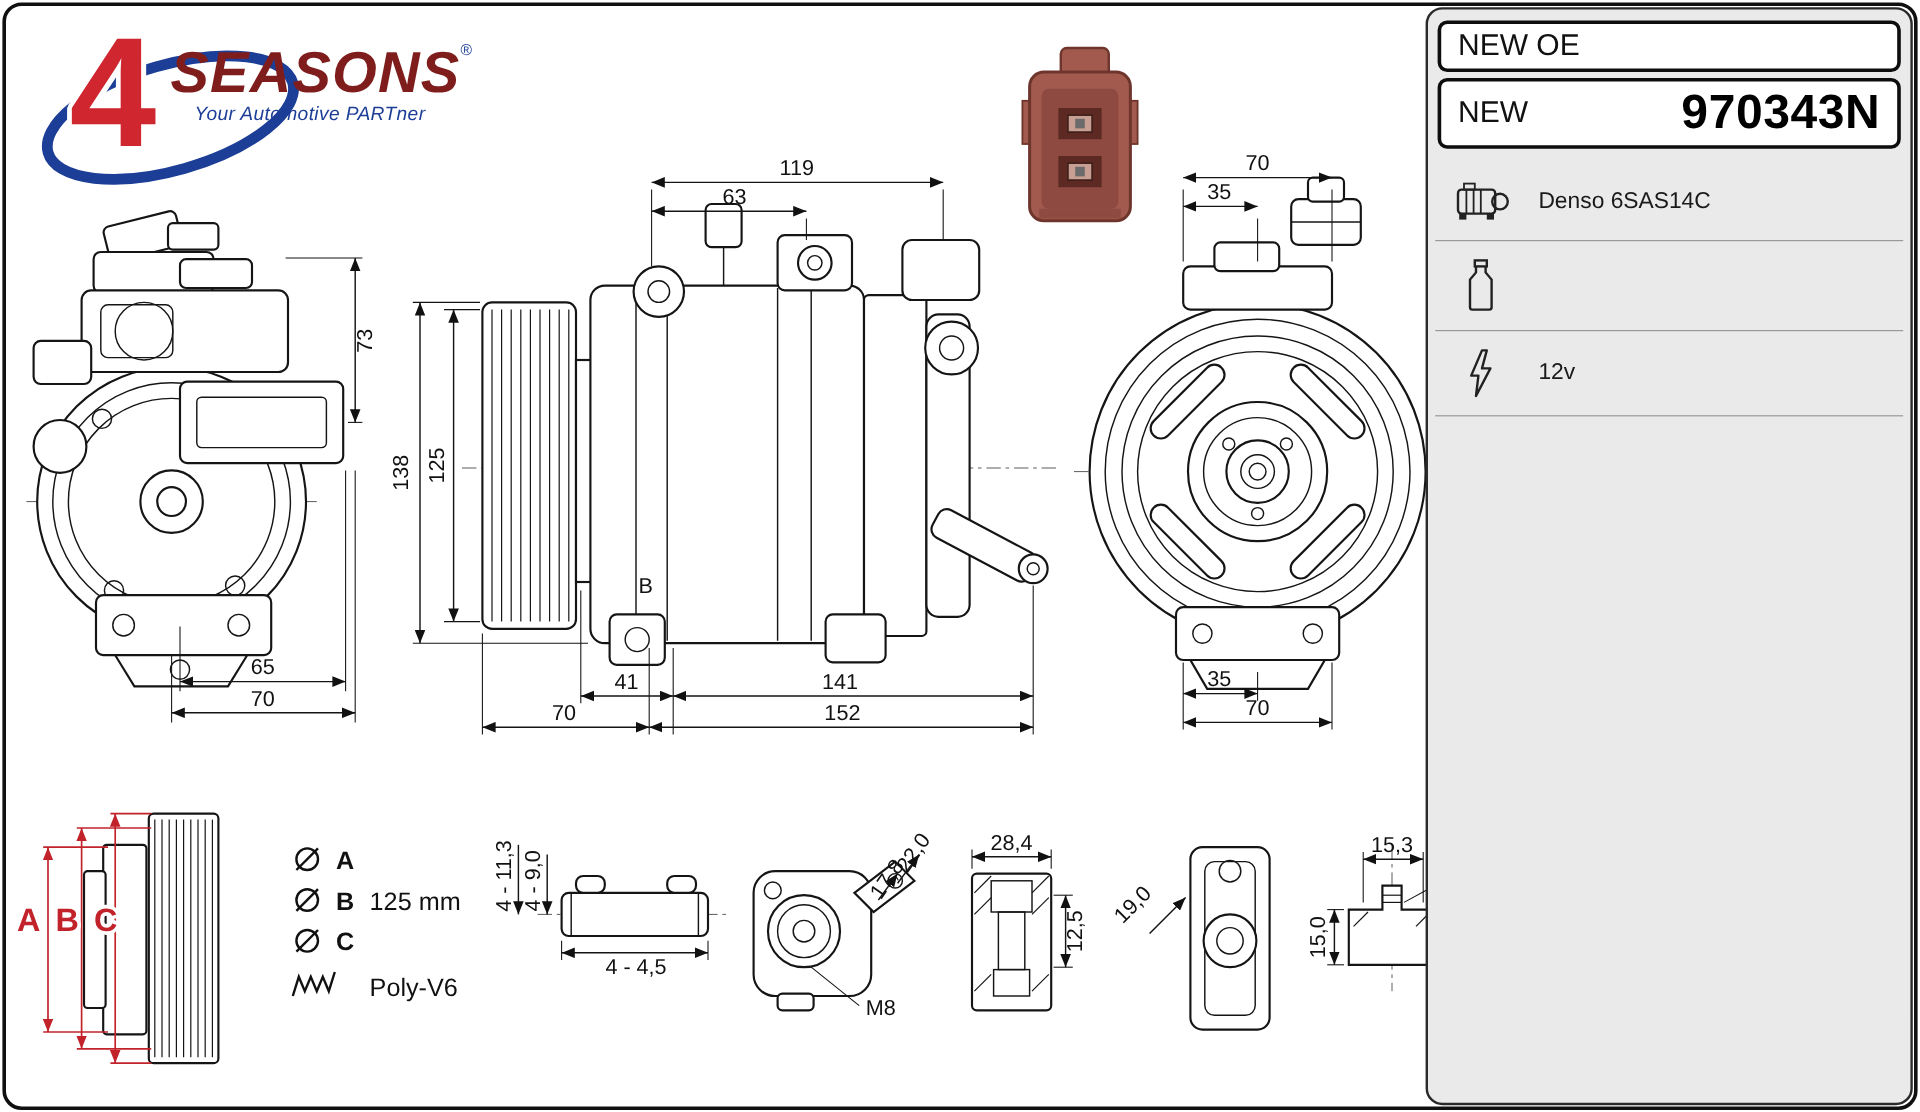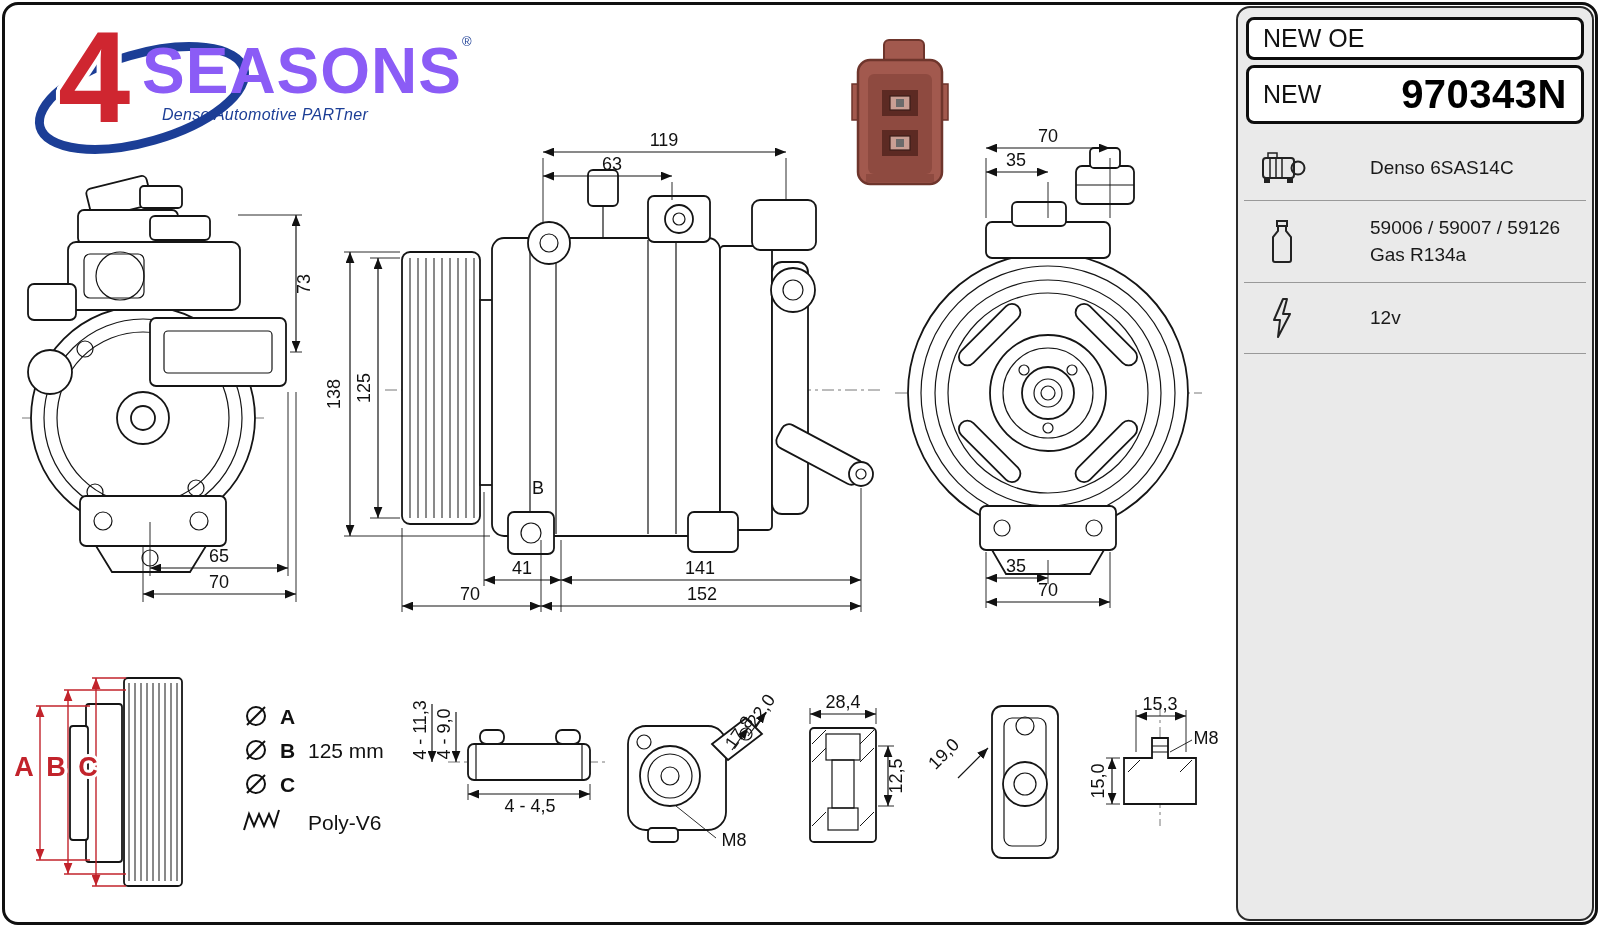--- a/index.html
+++ b/index.html
@@ -21,38 +21,38 @@
   .redtext { font-family:"Liberation Sans",sans-serif; font-size:27px; font-weight:700; fill:#c2232b; text-anchor:middle; paint-order:stroke; stroke:#fff; stroke-width:6px; }
   .legendtext { font-family:"Liberation Sans",sans-serif; font-size:21px; fill:#111; }
   .legendbold { font-weight:700; }
 
   
   .logo { position:absolute; left:30px; top:22px; width:420px; height:150px; z-index:10; }
   .swoosh { position:absolute; left:0; top:0; }
   .four { position:absolute; left:28px; top:-20px; font-size:130px; font-weight:700; color:#cf2630;
           text-shadow:4px 0 0 #fff,-4px 0 0 #fff,0 4px 0 #fff,0 -4px 0 #fff,3px 3px #fff,-3px -3px #fff,3px -3px #fff,-3px 3px #fff; }
   .logo-text { position:absolute; left:112px; top:12px; }
-  .seasons { font-size:64px; font-weight:700; color:#8b5cf6; letter-spacing:1px; }
+  .seasons { font-size:48px; font-weight:700; color:#7f1d1d; letter-spacing:1px;font-style:italic; }
   .reg { font-size:13px; color:#1c3e96; vertical-align:top; }
   .tagline { font-size:16px; font-style:italic; color:#1c3e96; margin:-2px 0 0 20px; letter-spacing:0.3px; }
   .tagline b { font-weight:400; }
 
   
-  .panel { position:absolute; top:6px; right:6px; bottom:6px; width:358px; background:#eaeaea;
+  .panel { position:absolute; top:6px; right:6px; bottom:6px; width:406px; background:#eaeaea;
            border:2px solid #2a2a2a; border-radius:14px; padding:4px 6px; z-index:20; }
   .panel-row { background:#fff; border:3px solid #0d0d0d; border-radius:8px; margin:5px 2px; padding:4px 14px;
                display:flex; justify-content:space-between; align-items:center; min-height:46px; }
   .panel-row.header { min-height:40px; }
   .row-label { font-size:25px; color:#111; }
   .row-value { font-size:40px; font-weight:700; color:#000; letter-spacing:0.5px; }
   .specs { list-style:none; margin-top:12px; }
   .spec { display:flex; align-items:center; gap:18px; padding:14px 8px; }
   .spec.sep { border-bottom:1.5px solid #999; }
   .spec-icon { width:60px; display:flex; justify-content:center; flex:0 0 60px; }
-  .spec-text { font-size:19px; color:#1a1a1a; line-height:1.4;margin-left:40px; }
+  .spec-text { font-size:19px; color:#1a1a1a; line-height:1.4; }
 </style>
 </head>
 <body>
 
 <div class="page">
 
   <svg class="drawing" viewBox="0 0 1600 927">
     <defs>
       <marker id="ar" viewBox="0 0 10 8" markerWidth="11" markerHeight="9" refX="10" refY="4" orient="auto-start-reverse" markerUnits="userSpaceOnUse">
         <path d="M0,0 L10,4 L0,8 Z" fill="#111"></path>
@@ -433,21 +433,21 @@
   <div class="logo">
     <svg class="swoosh" width="250" height="150" viewBox="0 0 250 150">
       <ellipse cx="112" cy="76" rx="106" ry="44" transform="rotate(-16 112 76)" fill="none" stroke="#1c3e96" stroke-width="9"></ellipse>
     </svg>
     <span class="four">4</span>
     <div class="logo-text">
       <div>
         <span class="seasons">SEASONS</span><span class="reg">®</span>
       </div>
       <div class="tagline">
-        <span>Denso Automotive </span><b>PART</b><span>ner</span>
+        <span>Your Automotive </span><b>PART</b><span>ner</span>
       </div>
     </div>
   </div>
 
   <aside class="panel">
     <div class="panel-row header">
       <span class="row-label">NEW OE</span>
     </div>
     <div class="panel-row">
       <span class="row-label">NEW</span>
@@ -470,24 +470,20 @@
         </span>
         <span class="spec-text">Denso 6SAS14C</span>
       </li>
       <li class="spec sep">
         <span class="spec-icon">
           <svg width="30" height="46" viewBox="0 0 30 46">
             <rect x="10" y="2" width="10" height="5" fill="none" stroke="#222" stroke-width="2"></rect>
             <path d="M11,7 v5 l-5,6 v23 a2,2 0 0 0 2,2 h14 a2,2 0 0 0 2,-2 v-23 l-5,-6 v-5" fill="none" stroke="#222" stroke-width="2"></path>
           </svg>
         </span>
-        <span class="spec-text">
-          <span>59006 / 59007 / 59126</span><br>
-          <span>Gas R134a</span>
-        </span>
       </li>
       <li class="spec sep">
         <span class="spec-icon">
           <svg width="26" height="42" viewBox="0 0 26 42">
             <path d="M14,2 L5,23 h6 L9,40 L21,17 h-7 L18,2 z" fill="none" stroke="#222" stroke-width="2" stroke-linejoin="round"></path>
           </svg>
         </span>
         <span class="spec-text">12v</span>
       </li>
     </ul>

